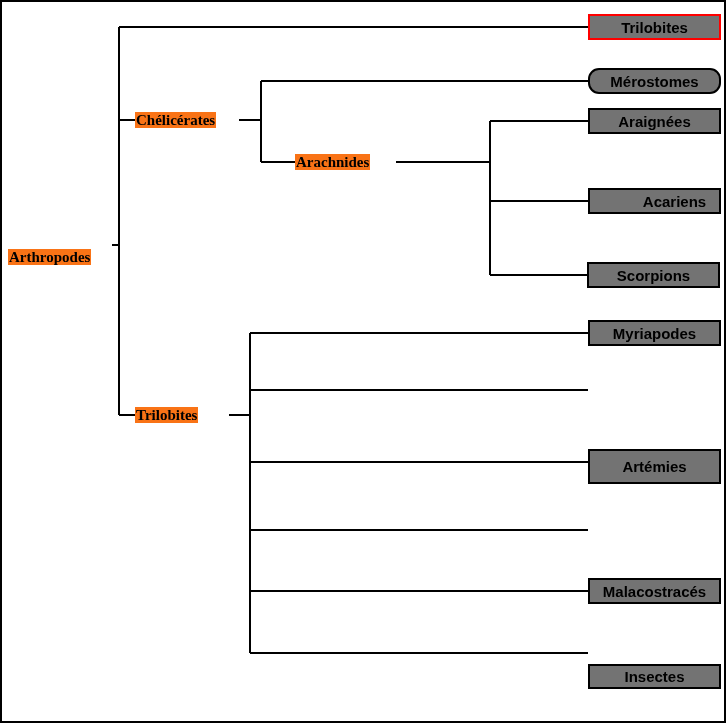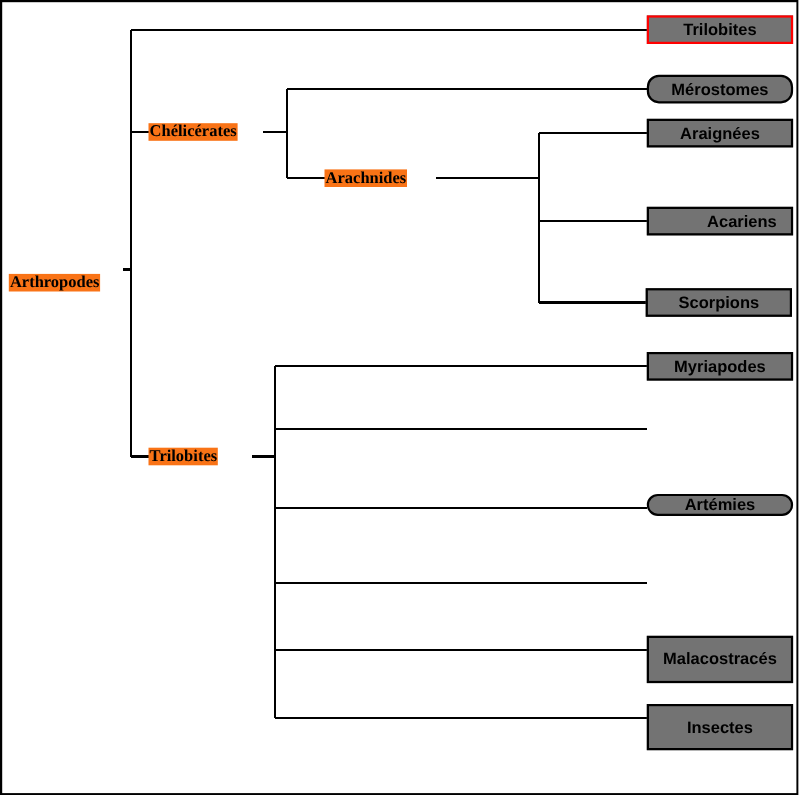--- a/index.html
+++ b/index.html
@@ -116,20 +116,20 @@
 
   <div class="leaf-box" style="left:586px; top:106px; width:133px; height:26px;">Araignées</div>
 
   <div class="leaf-box" style="left:586px; top:186px; width:133px; height:26px;padding-left:40px;">Acariens</div>
 
   <div class="leaf-box" style="left:585px; top:260px; width:133px; height:26px;">Scorpions</div>
 
   <div class="leaf-box" style="left:586px; top:318px; width:133px; height:26px;">Myriapodes</div>
 
 
-  <div class="leaf-box" style="left:586px; top:447px; width:133px; height:20px;border-radius:10px;">Artémies</div>
+  <div class="leaf-box" style="left:586px; top:447px; width:133px; height:35px;">Artémies</div>
 
 
-  <div class="leaf-box" style="left:586px; top:576px; width:133px; height:43px;">Malacostracés</div>
+  <div class="leaf-box" style="left:586px; top:576px; width:133px; height:26px;">Malacostracés</div>
 
-  <div class="leaf-box" style="left:586px; top:638px; width:133px; height:42px;">Insectes</div>
+  <div class="leaf-box" style="left:586px; top:662px; width:133px; height:25px;">Insectes</div>
 
 </div>
 
 </body></html>

